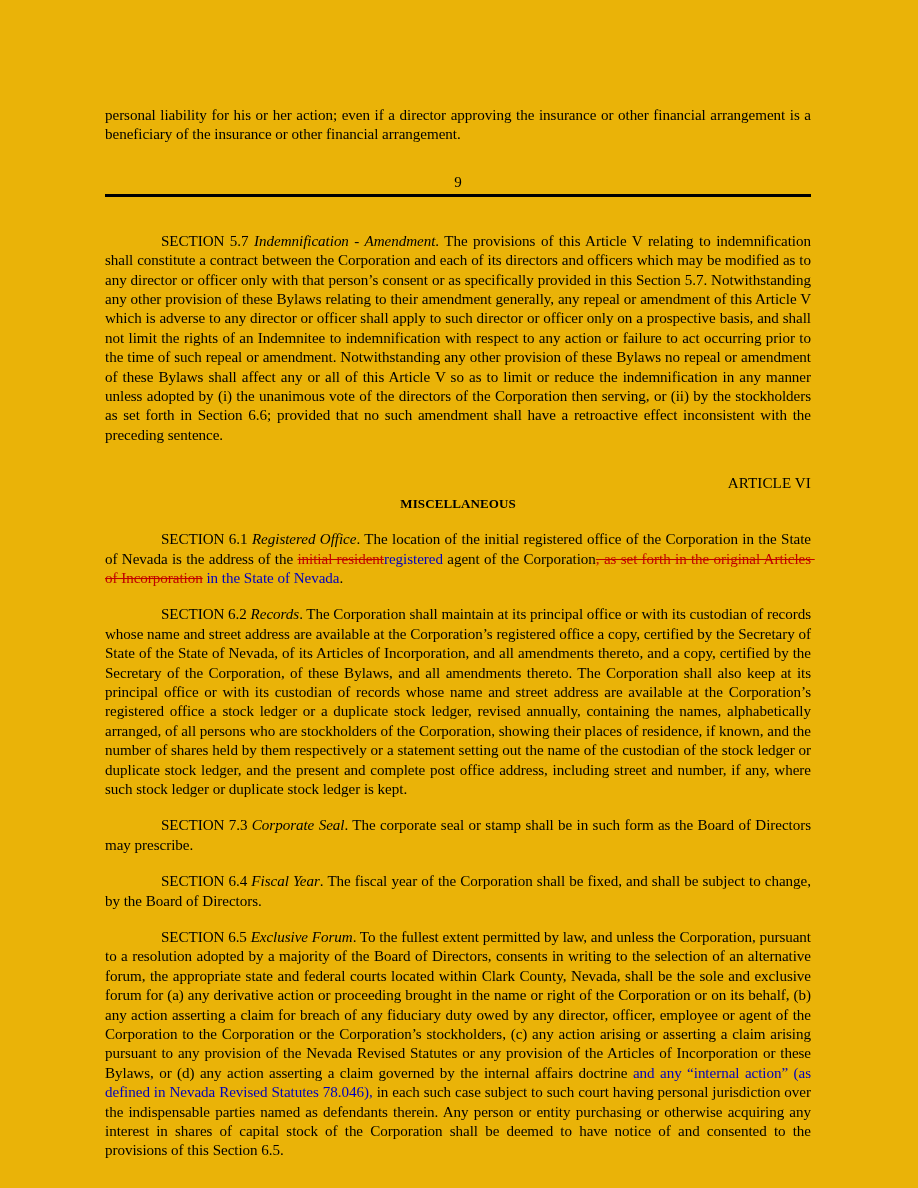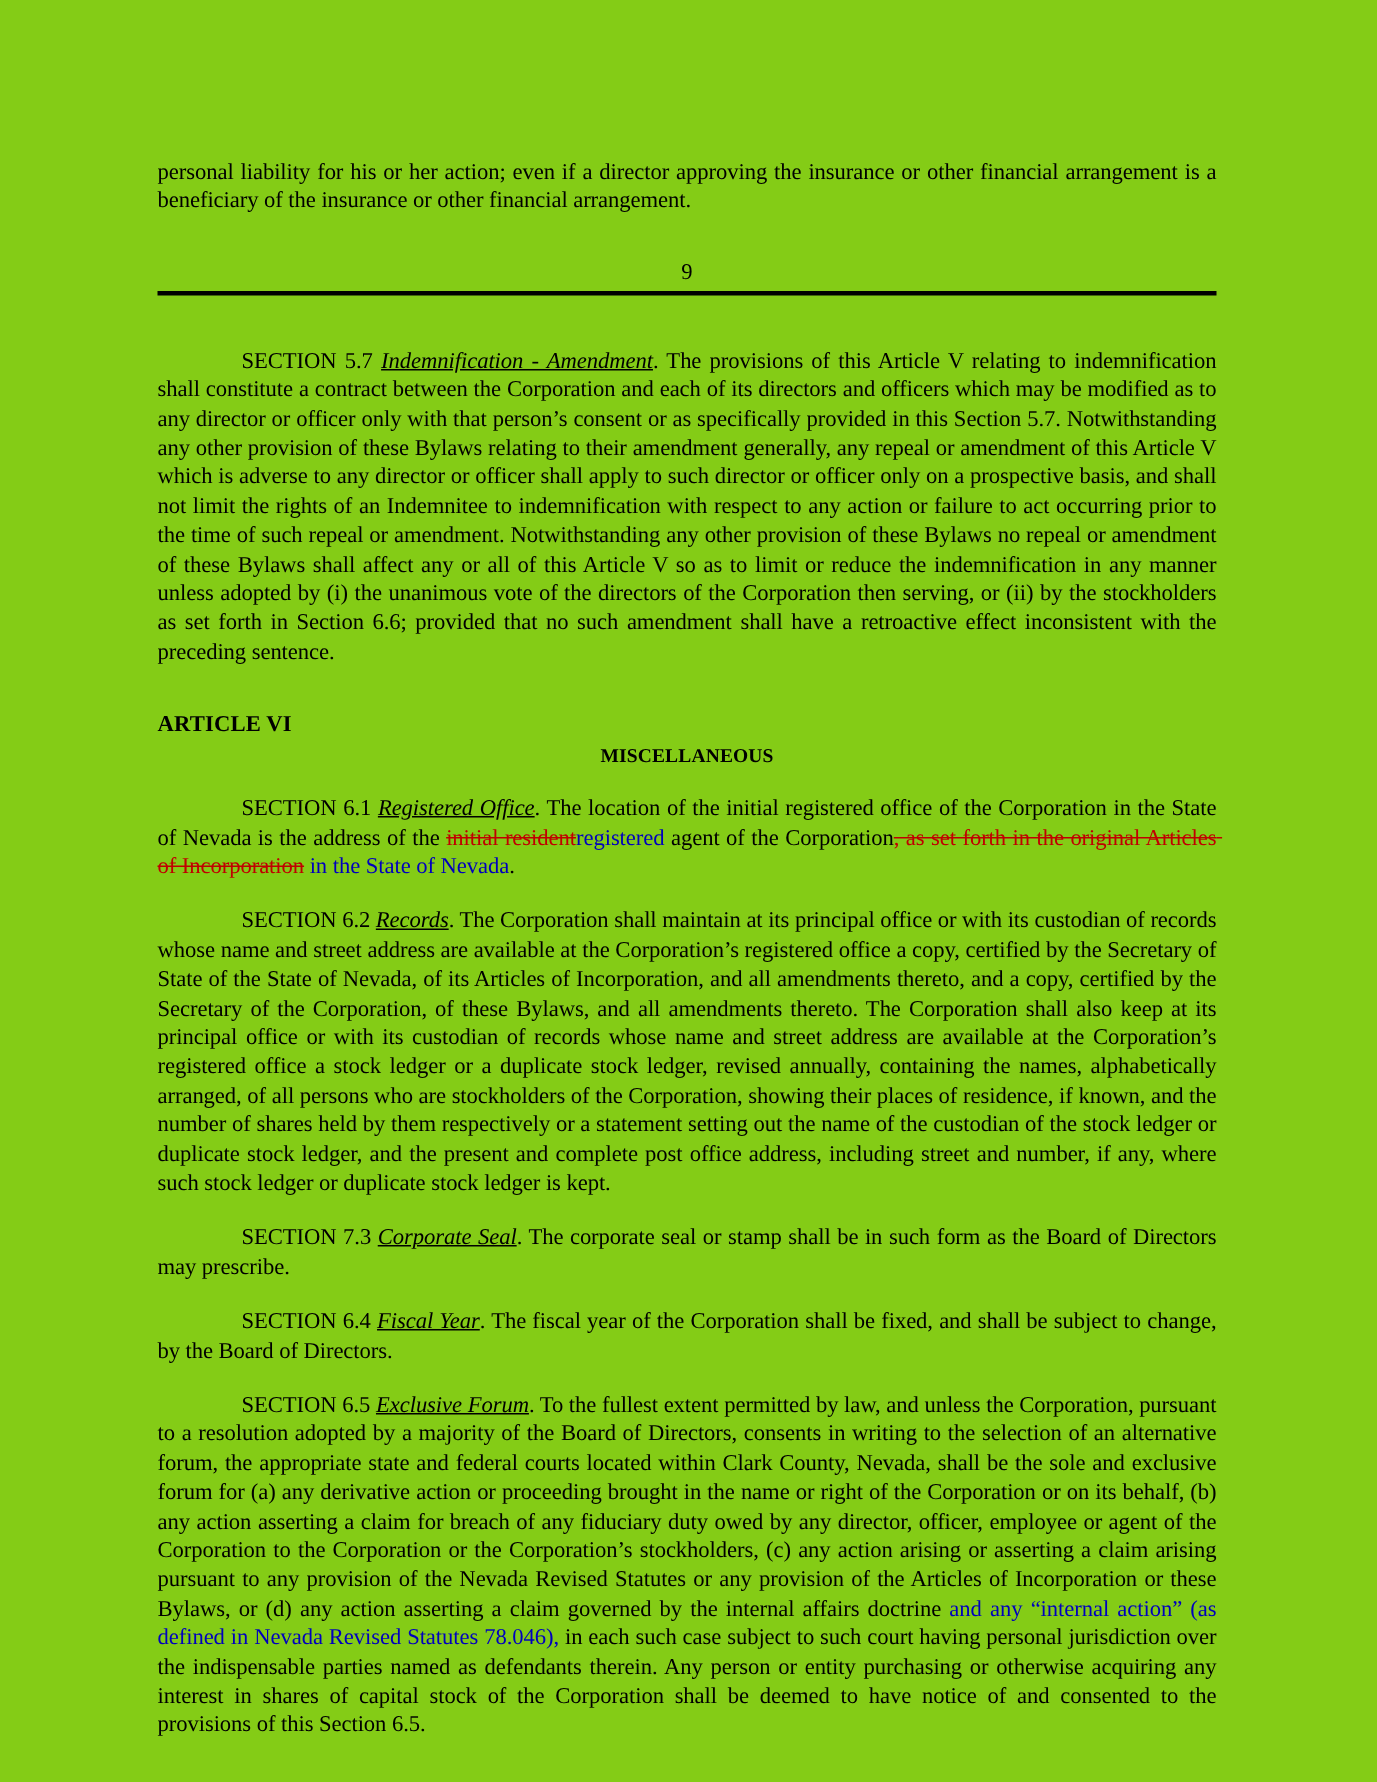--- a/index.html
+++ b/index.html
@@ -13,21 +13,21 @@
     font-family: "Liberation Serif", "DejaVu Serif", serif;
     color: #000000;
     position: relative;
     overflow: hidden;
   }
   .page {
     position: absolute;
     left: 0; top: 0;
     width: 918px;
     height: 1188px;
-    background: #84cc16;
+    background: #eab308;
   }
   .content {
     position: absolute;
     left: 105px;
     top: 106px;
     width: 706px;
   }
   p {
     margin: 0;
     font-size: 15.1px;
@@ -57,39 +57,38 @@
     margin-top: 3px;
     width: 706px;
     height: 3px;
     background: #000000;
   }
   .after-rule {
     margin-top: 35px;
   }
   .article-heading {
     margin-top: 29px;
-    text-align: left;
-    font-weight: bold;
+    text-align: right;
+    font-weight: normal;
     font-size: 15.1px;
     line-height: 19.4px;
     text-indent: 0;
     letter-spacing: 0.1px;
   }
   .article-sub {
     text-align: center;
     font-weight: bold;
     font-size: 13px;
     line-height: 19.4px;
     text-indent: 0;
     letter-spacing: 0.1px;
   }
   .sec-label { }
   .sec-title {
     font-style: italic;
-    text-decoration: underline;
   }
   .del {
     color: #C00000;
     text-decoration: line-through;
     text-decoration-color: #C00000;
   }
   .ins {
     color: #0000BE;
     text-decoration-color: #0000BE;
     text-underline-offset: 1.5px;

